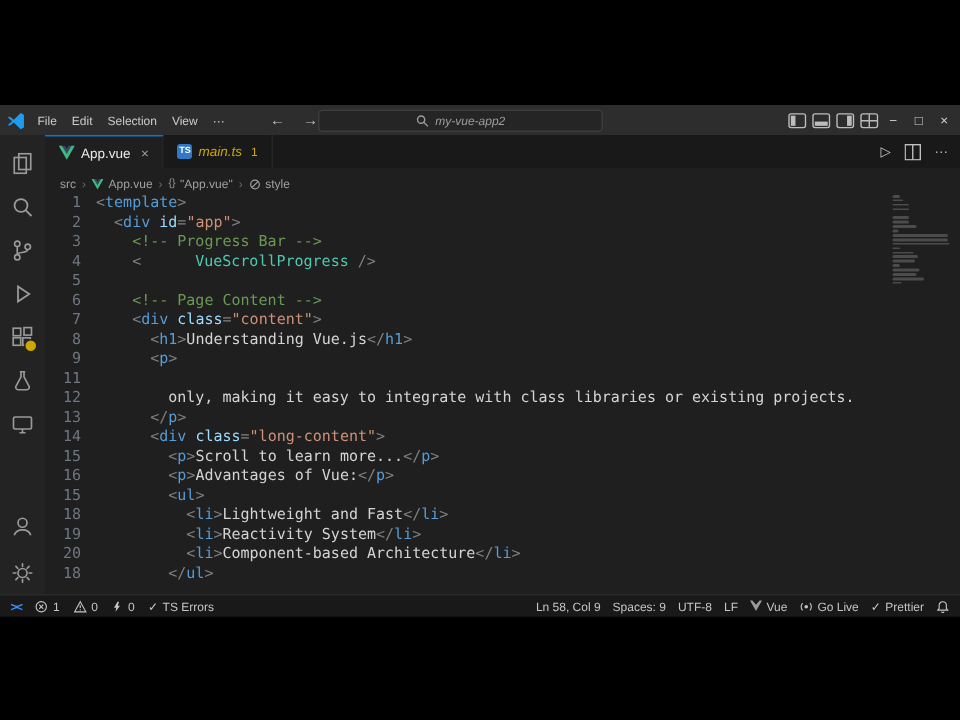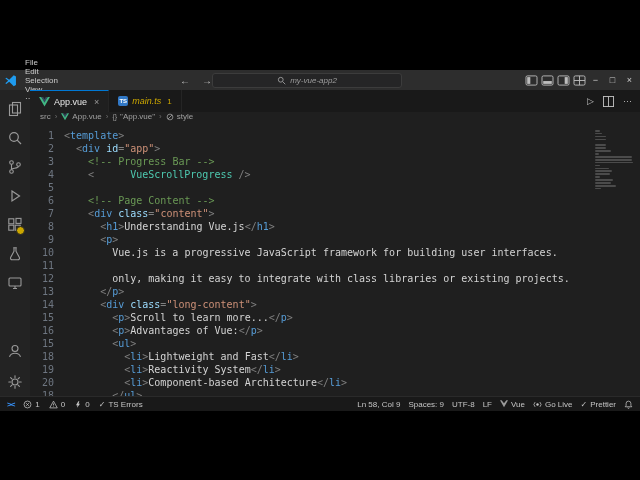--- a/index.html
+++ b/index.html
@@ -4,21 +4,21 @@
 <style>
   html,body{margin:0;padding:0;}
   body{width:640px;height:480px;background:#000;overflow:hidden;position:relative;
        font-family:"Liberation Sans",sans-serif;-webkit-font-smoothing:antialiased;}
   .window{position:absolute;top:70px;left:0;width:640px;height:341px;background:#1f1f1f;
           display:flex;flex-direction:column;}
   
   .title-bar{height:20px;flex:none;background:#2d2d2d;display:flex;align-items:center;
              position:relative;color:#cccccc;font-size:8px;}
   .vscode-logo{width:20px;display:flex;justify-content:center;align-items:center;}
-  .menus{display:flex;align-items:flex-start;flex-direction:column;}
+  .menus{display:flex;align-items:center;}
   .menu-item{padding:0 5px;cursor:default;}
   .nav-arrows{position:absolute;left:180px;display:flex;gap:12px;font-size:10px;color:#c5c5c5;}
   .search-box{position:absolute;left:212px;top:3px;width:188px;height:13px;background:#252526;
               border:1px solid #3c3c3c;border-radius:3px;display:flex;align-items:center;
               justify-content:center;gap:4px;color:#9d9d9d;font-size:8px;font-style:italic;}
   .title-right{position:absolute;right:2px;top:0;height:20px;display:flex;align-items:center;}
   .tb-icon{width:16px;height:20px;display:flex;align-items:center;justify-content:center;}
   .win-ctl{width:17px;height:20px;display:flex;align-items:center;justify-content:center;
            font-size:9px;color:#cccccc;}
   
@@ -36,21 +36,21 @@
        border-right:1px solid #252525;cursor:default;}
   .tab.active{background:#1f1f1f;color:#e8e8e8;border-top:1px solid #0078d4;}
   .tab.inactive{color:#cca700;font-style:italic;}
   .tab-close{color:#9a9a9a;margin-left:3px;font-size:9px;}
   .tab-badge{font-size:8px;color:#cca700;font-style:normal;margin-left:2px;}
   .ts-box{width:10px;height:10px;background:#3178c6;color:#fff;font-size:6px;font-weight:bold;
           display:flex;align-items:center;justify-content:center;border-radius:2px;font-style:normal;}
   .tab-actions{position:absolute;right:8px;top:0;height:22px;display:flex;align-items:center;
                gap:9px;color:#c0c0c0;font-size:9px;}
   
-  .breadcrumbs{height:15px;flex:none;display:flex;align-items:flex-start;font-size:8px;color:#a0a0a0;
+  .breadcrumbs{height:15px;flex:none;display:flex;align-items:flex-end;font-size:8px;color:#a0a0a0;
                padding-left:10px;gap:4px;background:#1f1f1f;}
   .crumb{display:flex;align-items:center;gap:3px;}
   .crumb-sep{color:#6b6b6b;}
   .sym-obj{color:#9a9a9a;font-size:7px;}
   
   .editor{flex:1;position:relative;overflow:hidden;background:#1f1f1f;
           font-family:"DejaVu Sans Mono",monospace;font-size:10px;line-height:13px;padding-top:2px;}
   .code-line{display:flex;height:13px;white-space:pre;}
   .line-number{width:24px;flex:none;text-align:right;padding-right:10px;color:#6e7681;}
   .line-text{white-space:pre;}
@@ -253,21 +253,20 @@
         <div id="code-lines">
             <div class="code-line"><span class="line-number">1</span><span class="line-text"><span style="color: rgb(128, 128, 128);">&lt;</span><span style="color: rgb(86, 156, 214);">template</span><span style="color: rgb(128, 128, 128);">&gt;</span></span></div>
             <div class="code-line"><span class="line-number">2</span><span class="line-text"><span style="color: rgb(212, 212, 212);">  </span><span style="color: rgb(128, 128, 128);">&lt;</span><span style="color: rgb(86, 156, 214);">div</span><span style="color: rgb(212, 212, 212);"> </span><span style="color: rgb(156, 220, 254);">id</span><span style="color: rgb(128, 128, 128);">=</span><span style="color: rgb(206, 145, 120);">"app"</span><span style="color: rgb(128, 128, 128);">&gt;</span></span></div>
             <div class="code-line"><span class="line-number">3</span><span class="line-text"><span style="color: rgb(212, 212, 212);">    </span><span style="color: rgb(106, 153, 85);">&lt;!-- Progress Bar --&gt;</span></span></div>
             <div class="code-line"><span class="line-number">4</span><span class="line-text"><span style="color: rgb(212, 212, 212);">    </span><span style="color: rgb(128, 128, 128);">&lt;</span><span style="color: rgb(78, 201, 176); margin-left: 36px;">VueScrollProgress</span><span style="color: rgb(128, 128, 128);"> /&gt;</span></span></div>
             <div class="code-line"><span class="line-number">5</span><span class="line-text"></span></div>
             <div class="code-line"><span class="line-number">6</span><span class="line-text"><span style="color: rgb(212, 212, 212);">    </span><span style="color: rgb(106, 153, 85);">&lt;!-- Page Content --&gt;</span></span></div>
             <div class="code-line"><span class="line-number">7</span><span class="line-text"><span style="color: rgb(212, 212, 212);">    </span><span style="color: rgb(128, 128, 128);">&lt;</span><span style="color: rgb(86, 156, 214);">div</span><span style="color: rgb(212, 212, 212);"> </span><span style="color: rgb(156, 220, 254);">class</span><span style="color: rgb(128, 128, 128);">=</span><span style="color: rgb(206, 145, 120);">"content"</span><span style="color: rgb(128, 128, 128);">&gt;</span></span></div>
             <div class="code-line"><span class="line-number">8</span><span class="line-text"><span style="color: rgb(212, 212, 212);">      </span><span style="color: rgb(128, 128, 128);">&lt;</span><span style="color: rgb(86, 156, 214);">h1</span><span style="color: rgb(128, 128, 128);">&gt;</span><span style="color: rgb(212, 212, 212);">Understanding Vue.js</span><span style="color: rgb(128, 128, 128);">&lt;/</span><span style="color: rgb(86, 156, 214);">h1</span><span style="color: rgb(128, 128, 128);">&gt;</span></span></div>
             <div class="code-line"><span class="line-number">9</span><span class="line-text"><span style="color: rgb(212, 212, 212);">      </span><span style="color: rgb(128, 128, 128);">&lt;</span><span style="color: rgb(86, 156, 214);">p</span><span style="color: rgb(128, 128, 128);">&gt;</span></span></div>
-            <div class="code-line"><span class="line-number">10</span><span class="line-text"><span style="color: rgb(212, 212, 212);">        Vue.js is a progressive JavaScript framework for building user interfaces.</span></span></div>
             <div class="code-line"><span class="line-number">11</span></div>
             <div class="code-line"><span class="line-number">12</span><span class="line-text"><span style="color: rgb(212, 212, 212);">        only, making it easy to integrate with class libraries or existing projects.</span></span></div>
             <div class="code-line"><span class="line-number">13</span><span class="line-text"><span style="color: rgb(212, 212, 212);">      </span><span style="color: rgb(128, 128, 128);">&lt;/</span><span style="color: rgb(86, 156, 214);">p</span><span style="color: rgb(128, 128, 128);">&gt;</span></span></div>
             <div class="code-line"><span class="line-number">14</span><span class="line-text"><span style="color: rgb(212, 212, 212);">      </span><span style="color: rgb(128, 128, 128);">&lt;</span><span style="color: rgb(86, 156, 214);">div</span><span style="color: rgb(212, 212, 212);"> </span><span style="color: rgb(156, 220, 254);">class</span><span style="color: rgb(128, 128, 128);">=</span><span style="color: rgb(206, 145, 120);">"long-content"</span><span style="color: rgb(128, 128, 128);">&gt;</span></span></div>
             <div class="code-line"><span class="line-number">15</span><span class="line-text"><span style="color: rgb(212, 212, 212);">        </span><span style="color: rgb(128, 128, 128);">&lt;</span><span style="color: rgb(86, 156, 214);">p</span><span style="color: rgb(128, 128, 128);">&gt;</span><span style="color: rgb(212, 212, 212);">Scroll to learn more...</span><span style="color: rgb(128, 128, 128);">&lt;/</span><span style="color: rgb(86, 156, 214);">p</span><span style="color: rgb(128, 128, 128);">&gt;</span></span></div>
             <div class="code-line"><span class="line-number">16</span><span class="line-text"><span style="color: rgb(212, 212, 212);">        </span><span style="color: rgb(128, 128, 128);">&lt;</span><span style="color: rgb(86, 156, 214);">p</span><span style="color: rgb(128, 128, 128);">&gt;</span><span style="color: rgb(212, 212, 212);">Advantages of Vue:</span><span style="color: rgb(128, 128, 128);">&lt;/</span><span style="color: rgb(86, 156, 214);">p</span><span style="color: rgb(128, 128, 128);">&gt;</span></span></div>
             <div class="code-line"><span class="line-number">15</span><span class="line-text"><span style="color: rgb(212, 212, 212);">        </span><span style="color: rgb(128, 128, 128);">&lt;</span><span style="color: rgb(86, 156, 214);">ul</span><span style="color: rgb(128, 128, 128);">&gt;</span></span></div>
             <div class="code-line"><span class="line-number">18</span><span class="line-text"><span style="color: rgb(212, 212, 212);">          </span><span style="color: rgb(128, 128, 128);">&lt;</span><span style="color: rgb(86, 156, 214);">li</span><span style="color: rgb(128, 128, 128);">&gt;</span><span style="color: rgb(212, 212, 212);">Lightweight and Fast</span><span style="color: rgb(128, 128, 128);">&lt;/</span><span style="color: rgb(86, 156, 214);">li</span><span style="color: rgb(128, 128, 128);">&gt;</span></span></div>
             <div class="code-line"><span class="line-number">19</span><span class="line-text"><span style="color: rgb(212, 212, 212);">          </span><span style="color: rgb(128, 128, 128);">&lt;</span><span style="color: rgb(86, 156, 214);">li</span><span style="color: rgb(128, 128, 128);">&gt;</span><span style="color: rgb(212, 212, 212);">Reactivity System</span><span style="color: rgb(128, 128, 128);">&lt;/</span><span style="color: rgb(86, 156, 214);">li</span><span style="color: rgb(128, 128, 128);">&gt;</span></span></div>
             <div class="code-line"><span class="line-number">20</span><span class="line-text"><span style="color: rgb(212, 212, 212);">          </span><span style="color: rgb(128, 128, 128);">&lt;</span><span style="color: rgb(86, 156, 214);">li</span><span style="color: rgb(128, 128, 128);">&gt;</span><span style="color: rgb(212, 212, 212);">Component-based Architecture</span><span style="color: rgb(128, 128, 128);">&lt;/</span><span style="color: rgb(86, 156, 214);">li</span><span style="color: rgb(128, 128, 128);">&gt;</span></span></div>

